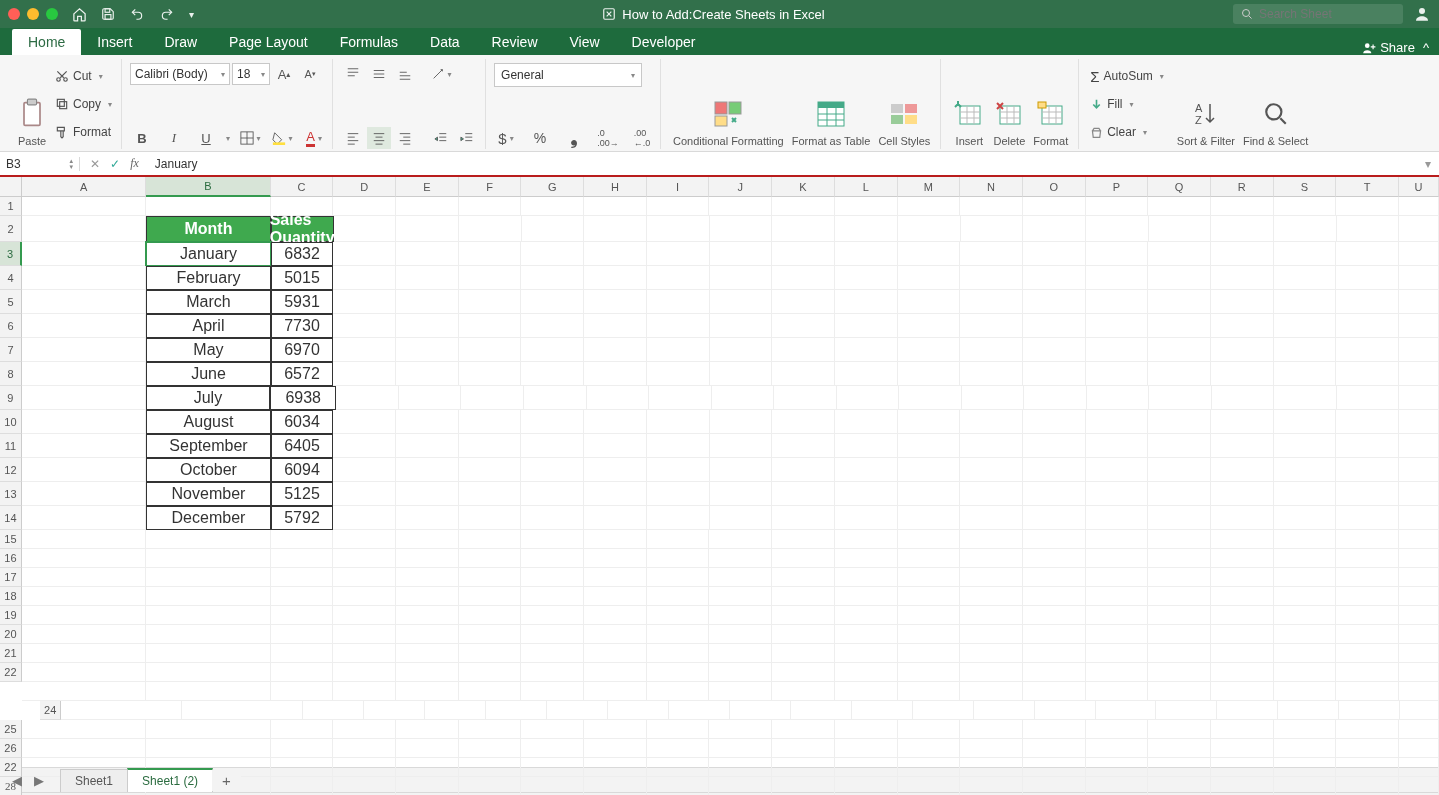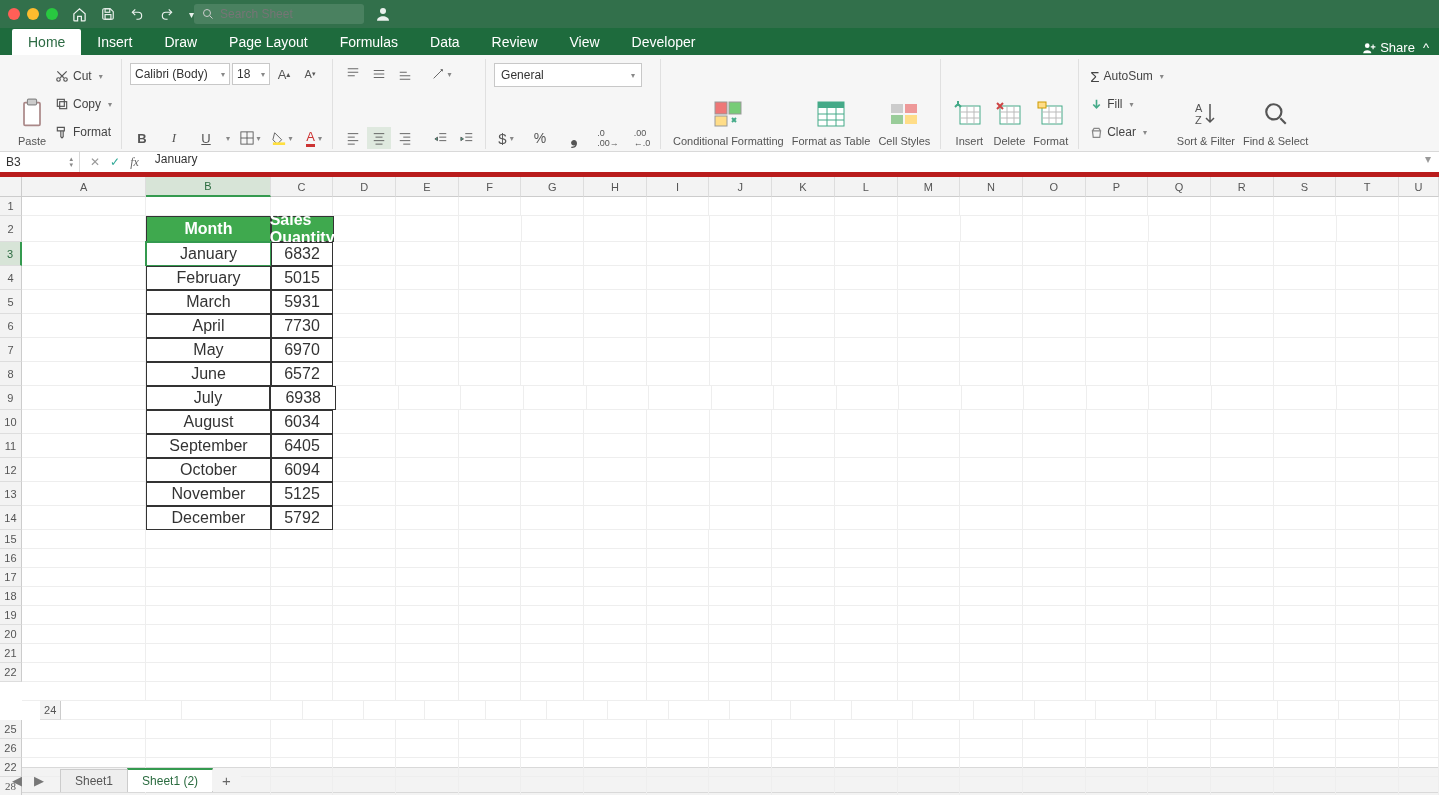--- a/index.html
+++ b/index.html
@@ -30,21 +30,21 @@
 .big-btn { display:flex; flex-direction:column; align-items:center; justify-content:flex-end; gap:3px; font-size:11px; color:#555; padding:2px 4px; height:90px;}
 .big-btn .ic { width:32px; height:36px; display:flex; align-items:center; justify-content:center;}
 .small-row { display:flex; align-items:center; gap:4px; font-size:12px; color:#444; padding:2px 3px; height:26px;}
 .dd-arrow::after{content:"▾"; font-size:8px; margin-left:3px; color:#888;}
 .font-name{background:#fff;border:1px solid #c8c8c8;padding:2px 4px;width:100px;font-size:12px;display:flex;align-items:center;justify-content:space-between;}
 .font-size{background:#fff;border:1px solid #c8c8c8;padding:2px 4px;width:38px;font-size:12px;display:flex;align-items:center;justify-content:space-between;}
 .nfmt{background:#fff;border:1px solid #c8c8c8;padding:2px 6px;width:148px;font-size:12px;display:flex;align-items:center;justify-content:space-between;height:24px;}
 .icon-btn { width:24px;height:22px; display:flex;align-items:center;justify-content:center; color:#555;}
 .icon-row { display:flex; gap:2px;}
 
-.fbar { height:25px; background:#fff; border-bottom:5px solid #b91c1c; display:flex; font-size:12px; }
+.fbar { height:25px; background:#fff; border-bottom:2px solid #b91c1c; display:flex; align-items:center; font-size:12px; }
 .namebox{width:80px;border-right:1px solid #d9d9d9;padding:0 6px;display:flex;align-items:center;justify-content:space-between;}
 .namebox .stepper{display:flex;flex-direction:column;font-size:7px;line-height:6px;color:#888;}
 .fx-ctl{display:flex;align-items:center;gap:10px;padding:0 10px;color:#999;}
 .fx-ctl .fx{font-style:italic;color:#666;font-family:serif;}
 .fval{flex:1;padding:0 6px;color:#333;}
 .fbar-arrow{padding:0 8px;color:#999;}
 
 .sheet-area{height:590px;display:flex;background:#fff;}
 .colhdr-row{height:20px;display:flex;}
 .selectall{width:22px;height:20px;border-right:1px solid #ccc;border-bottom:1px solid #ccc;background:#f3f3f3;}
@@ -100,20 +100,27 @@
         </svg>
     </span>
     <span>
       <svg width="16" height="14" viewBox="0 0 24 24" fill="none" stroke="#fff" stroke-width="2">
           <path d="M15 14l5-5-5-5"></path>
           <path d="M20 9H10a6 6 0 0 0 0 12h3"></path>
         </svg>
     </span>
     <span style="font-size:10px;">▾</span>
   </div>
+  <div class="title-center">
+    <svg width="14" height="14" viewBox="0 0 24 24" fill="#fff">
+        <rect x="3" y="3" width="18" height="18" rx="2" fill="none" stroke="#fff" stroke-width="2"></rect>
+        <path d="M8 8l8 8M16 8l-8 8" stroke="#fff" stroke-width="2"></path>
+      </svg>
+    <span>How to Add:Create Sheets in Excel</span>
+  </div>
   <div class="search-box">
     <svg width="12" height="12" viewBox="0 0 24 24" fill="none" stroke="#ccc" stroke-width="2">
         <circle cx="10" cy="10" r="7"></circle>
         <path d="m21 21-5-5"></path>
       </svg>
     <input placeholder="Search Sheet" style="">
   </div>
   <span class="share-user">
     <svg width="18" height="18" viewBox="0 0 24 24" fill="#fff">
         <circle cx="12" cy="8" r="4"></circle>

